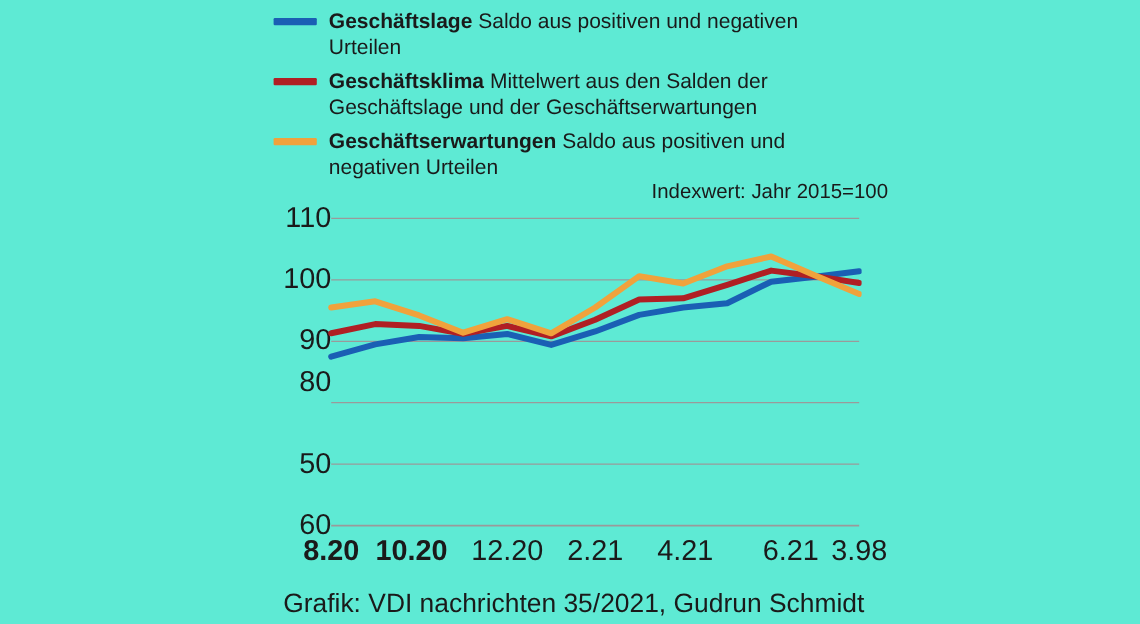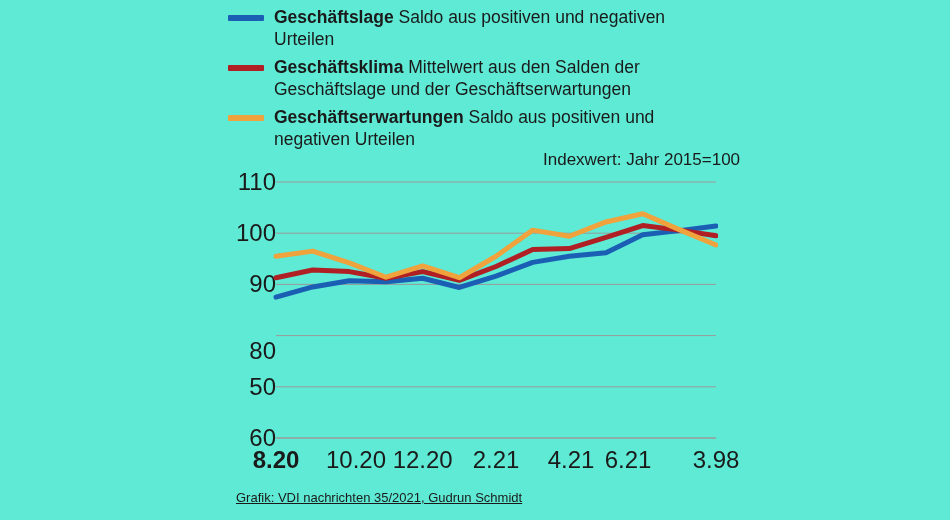--- a/index.html
+++ b/index.html
@@ -98,23 +98,22 @@
     top: 0;
     font-size: 24px;
     color: #1a1a1a;
     transform: translateX(-50%);
     white-space: nowrap;
   }
   #source {
     position: absolute;
     left: 236px;
     top: 340px;
-    font-size: 13px;
+    font-size: 22px;
     color: #1a1a1a;
-    text-decoration: underline;
   }
 </style>
 </head>
 <body>
 
 <div id="page">
 
   <div id="legend">
     <div class="legend-row">
       <span class="legend-swatch" style="background:#1a5fb4"></span>
@@ -129,44 +128,44 @@
       <span class="legend-text"><span class="legend-name">Geschäftserwartungen</span> <span>Saldo aus positiven und negativen Urteilen</span></span>
     </div>
   </div>
 
   <div id="chart-wrap">
     <div id="index-note">Indexwert: Jahr 2015=100</div>
 
     <div id="ylabels">
         <div class="ytick" style="top: 262px; text-align: center;">60</div>
         <div class="ytick" style="top: 210.8px;">50</div>
-        <div class="ytick" style="top: 175px; margin-left: 36px;">80</div>
+        <div class="ytick" style="top: 143px; margin-left: 36px;">80</div>
         <div class="ytick" style="top: 108.4px;">90</div>
         <div class="ytick" style="top: 57.2px;">100</div>
         <div class="ytick" style="top: 6px;">110</div>
       </div>
 
     <svg id="plot" width="490" height="270" viewBox="0 0 490 270">
         <line x1="48" x2="488" y1="262" y2="262" stroke="#9a9a9a" stroke-width="1.3"></line>
         <line x1="48" x2="488" y1="210.8" y2="210.8" stroke="#9a9a9a" stroke-width="1"></line>
         <line x1="48" x2="488" y1="159.6" y2="159.6" stroke="#9a9a9a" stroke-width="1"></line>
         <line x1="48" x2="488" y1="108.4" y2="108.4" stroke="#9a9a9a" stroke-width="1"></line>
         <line x1="48" x2="488" y1="57.19999999999999" y2="57.19999999999999" stroke="#9a9a9a" stroke-width="1"></line>
         <line x1="48" x2="488" y1="6" y2="6" stroke="#9a9a9a" stroke-width="1"></line>
         <path d="M48.00 121.20 L84.67 110.96 L121.33 104.82 L158.00 105.84 L194.67 102.26 L231.33 111.47 L268.00 100.21 L304.67 86.38 L341.33 80.24 L378.00 76.66 L414.67 58.74 L451.33 54.64 L488.00 50.03" fill="none" stroke="#1a5fb4" stroke-width="5" stroke-linejoin="round" stroke-linecap="round"></path>
         <path d="M48.00 101.74 L84.67 94.06 L121.33 95.60 L158.00 102.26 L194.67 95.60 L231.33 104.30 L268.00 90.48 L304.67 73.58 L341.33 72.56 L378.00 61.30 L414.67 49.52 L451.33 54.13 L488.00 59.76" fill="none" stroke="#b01f24" stroke-width="5" stroke-linejoin="round" stroke-linecap="round"></path>
         <path d="M48.00 80.24 L84.67 75.12 L121.33 86.90 L158.00 101.23 L194.67 89.97 L231.33 101.74 L268.00 80.24 L304.67 54.13 L341.33 60.27 L378.00 45.94 L414.67 37.74 L451.33 53.62 L488.00 68.98" fill="none" stroke="#f0a23c" stroke-width="5" stroke-linejoin="round" stroke-linecap="round"></path>
       </svg>
 
     <div id="xlabels">
         <div class="xtick" style="left: 0px; font-weight: bold;">8.20</div>
-        <div class="xtick" style="left: 80px;">10.20</div>
+        <div class="xtick" style="left: 67px; font-weight: bold;">10.20</div>
         <div class="xtick" style="left: 146.667px;">12.20</div>
         <div class="xtick" style="left: 220px;">2.21</div>
         <div class="xtick" style="left: 279px; margin-left: 16px;">4.21</div>
-        <div class="xtick" style="left: 352px; text-align: center;">6.21</div>
+        <div class="xtick" style="left: 383px; text-align: center;">6.21</div>
         <div class="xtick" style="left: 440px;">3.98</div>
       </div>
 
     <div id="source">Grafik: VDI nachrichten 35/2021, Gudrun Schmidt</div>
   </div>
 
 </div>
 
 </body></html>

